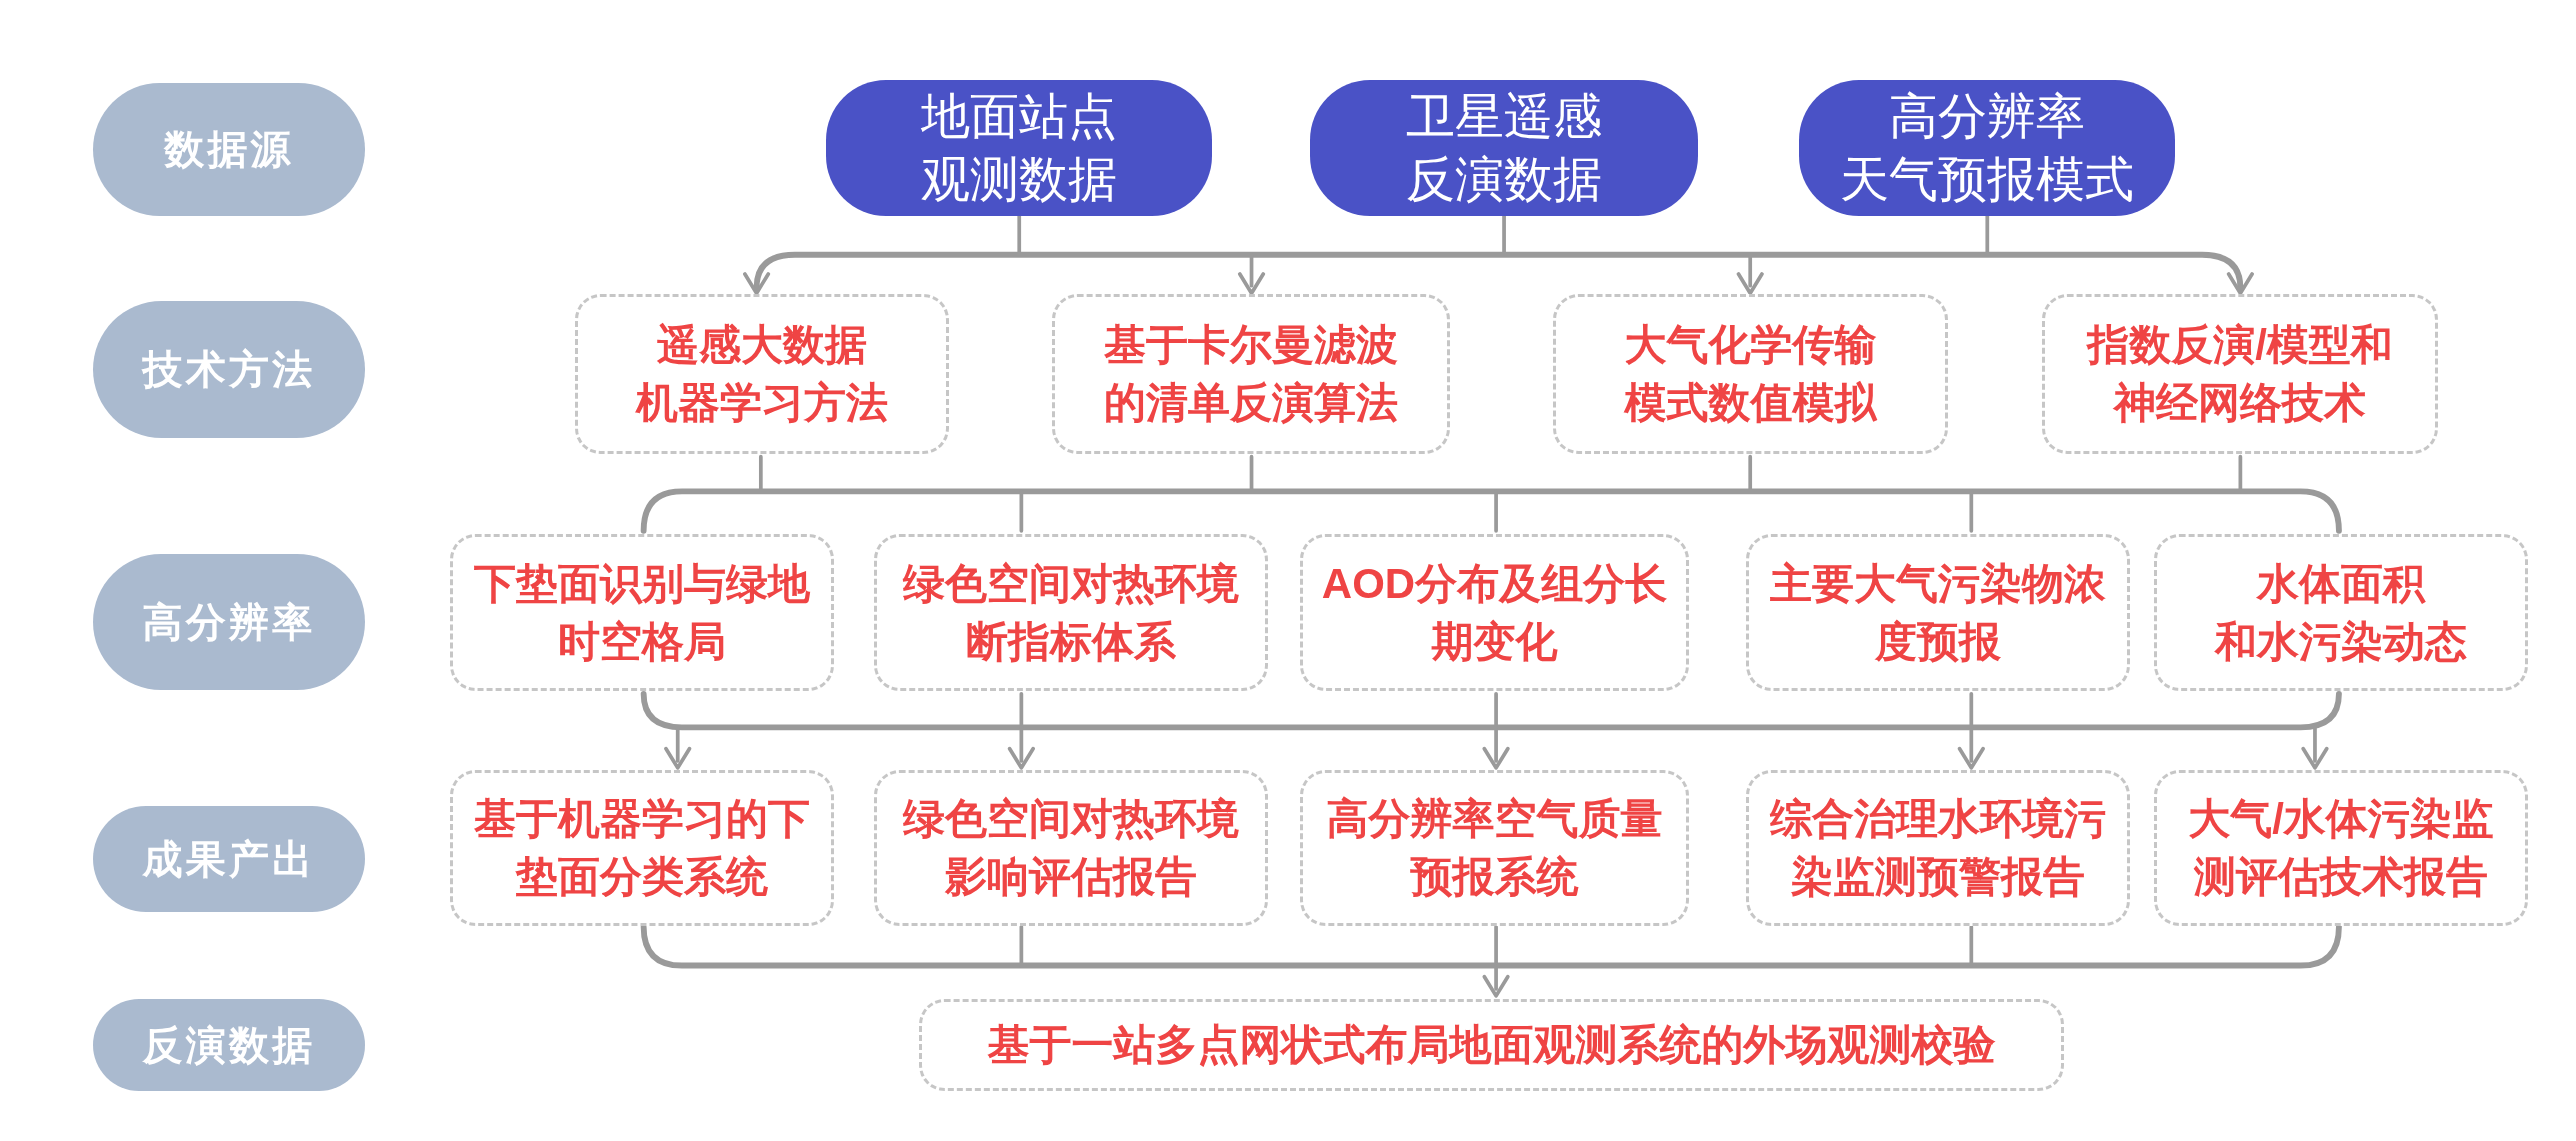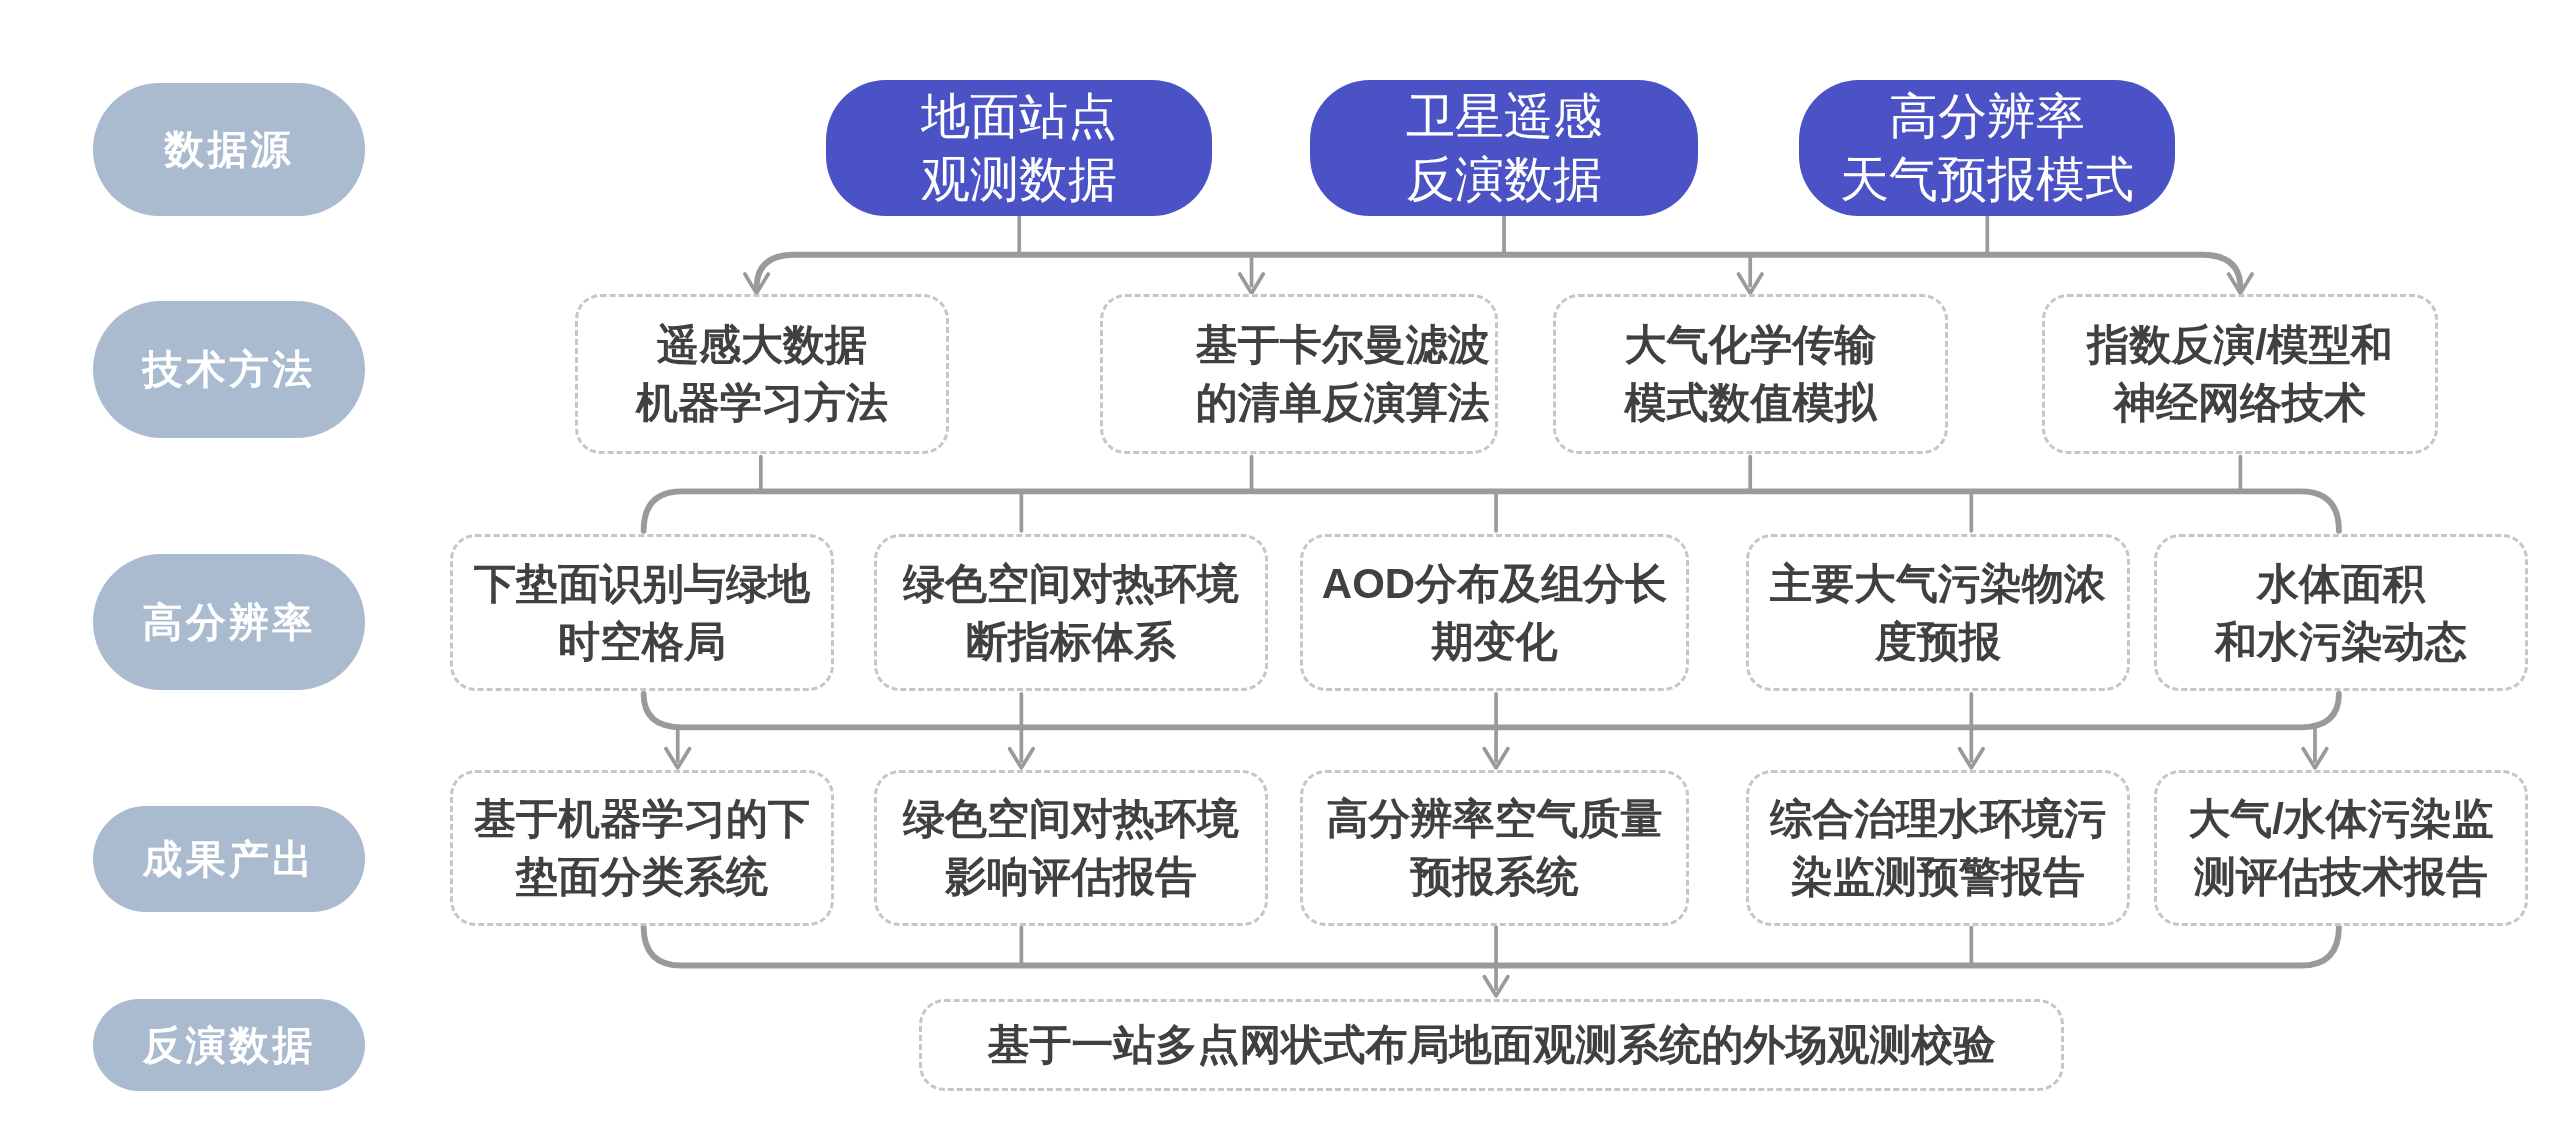--- a/index.html
+++ b/index.html
@@ -46,21 +46,21 @@
     color: #ffffff;
     border-radius: 60px;
     font-size: 49px;
     font-weight: 400;
     line-height: 1.28;
   }
   .dashed {
     background: #ffffff;
     border: 3.2px dashed #c6c6c6;
     border-radius: 25.6px;
-    color: #404040;
+    color: #ef4444;
     font-size: 42px;
     font-weight: 700;
     line-height: 1.38;
     padding: 0 5.3px;
   }
   .validation {
     font-size: 42px;
   }
 </style>
 </head>
@@ -120,21 +120,21 @@
   </div>
   <div class="node source" style="left:1775px; top:80px; width:376px; height:136px;">
     <span>高分辨率
 天气预报模式</span>
   </div>
 
   <div class="node dashed" style="left:551px; top:294px; width:374px; height:160px;">
     <span>遥感大数据
 机器学习方法</span>
   </div>
-  <div class="node dashed" style="left:1076px; top:294px; width:398px; height:160px;justify-content:flex-end;">
+  <div class="node dashed" style="left:1028px; top:294px; width:398px; height:160px;">
     <span>基于卡尔曼滤波
 的清单反演算法</span>
   </div>
   <div class="node dashed" style="left:1529px; top:294px; width:395px; height:160px;">
     <span>大气化学传输
 模式数值模拟</span>
   </div>
   <div class="node dashed" style="left:2018px; top:294px; width:396px; height:160px;">
     <span>指数反演/模型和
 神经网络技术</span>

